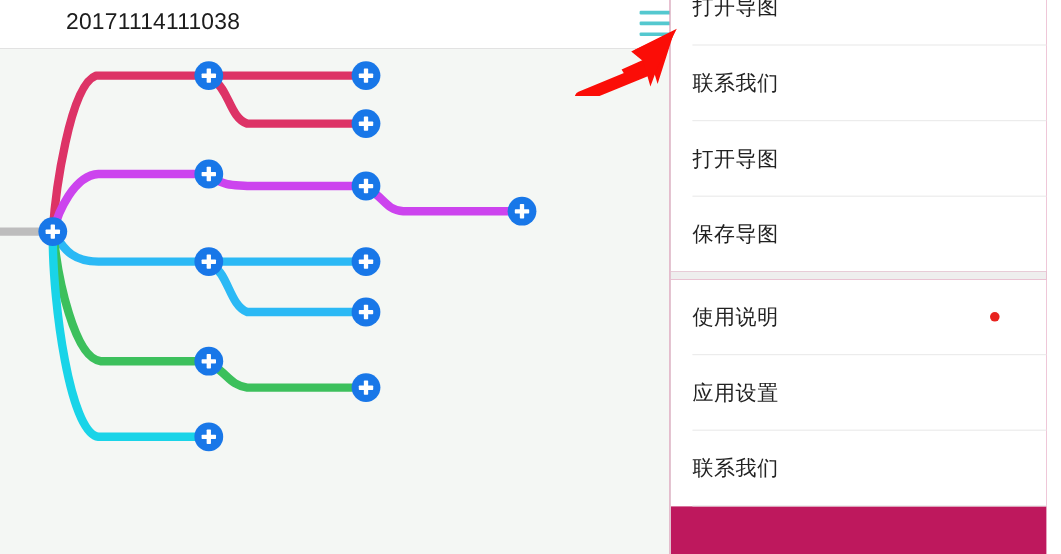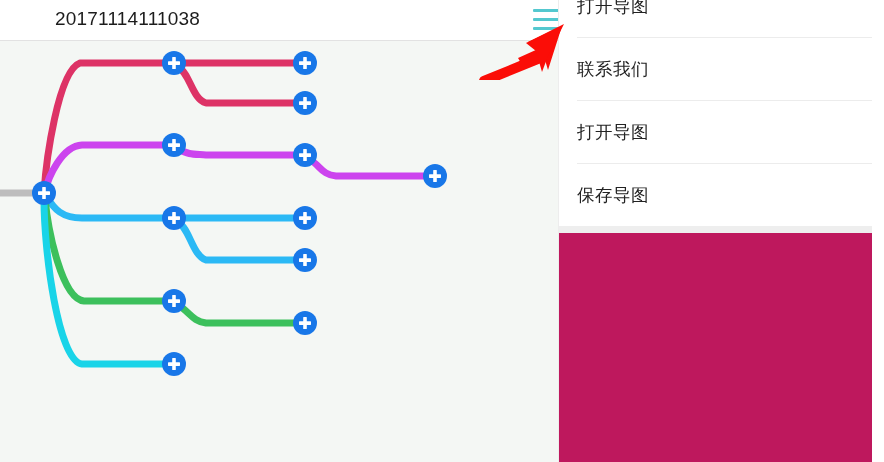--- a/index.html
+++ b/index.html
@@ -252,20 +252,37 @@
         </div>
         <div class="menu-sep"></div>
 
         <div class="menu-item">
           <span class="label">保存导图</span>
         </div>
       </div>
 
       <div class="menu-gap"></div>
 
+      <div class="menu-group">
+        <div class="menu-item">
+          <span class="label">使用说明</span>
+          <span class="dot"></span>
+        </div>
+        <div class="menu-sep"></div>
+
+        <div class="menu-item">
+          <span class="label">应用设置</span>
+        </div>
+        <div class="menu-sep"></div>
+
+        <div class="menu-item">
+          <span class="label">联系我们</span>
+        </div>
+        <div class="menu-sep"></div>
+      </div>
 
     </div>
   </div>
 
   <svg id="pointer-arrow" viewBox="0 0 110 62">
     <polygon points="92,8 58,24 68,31 48,40 54,50 75,42 78,52" fill="#fb0d07"></polygon>
     <path d="M70,40 L14,63" stroke="#fb0d07" stroke-width="10" stroke-linecap="round"></path>
     <polygon points="94,6 56,25 66,33 72,54 78,38" fill="#fb0d07"></polygon>
   </svg>
 

